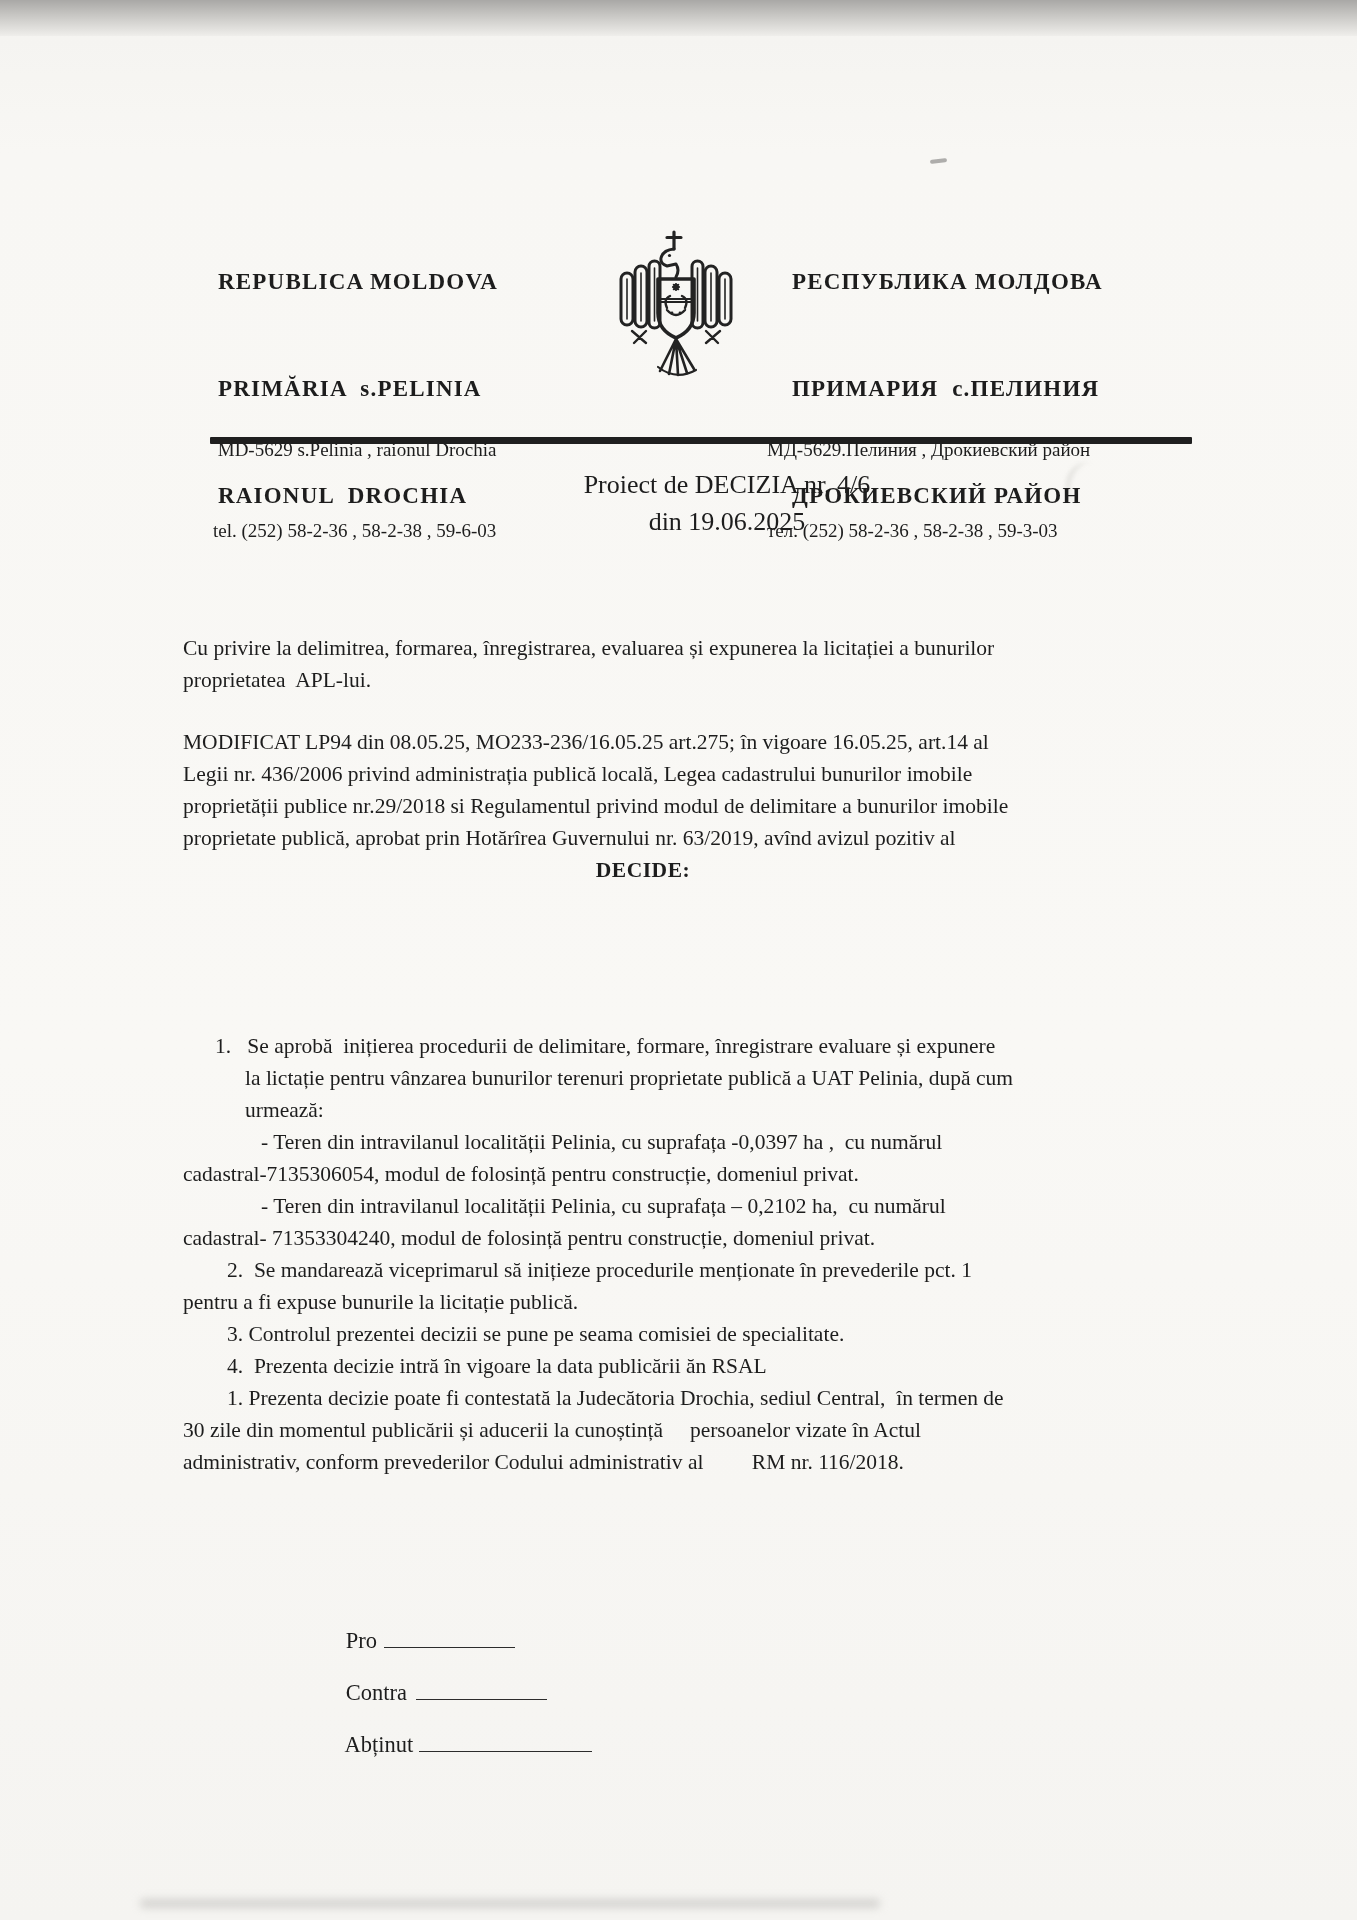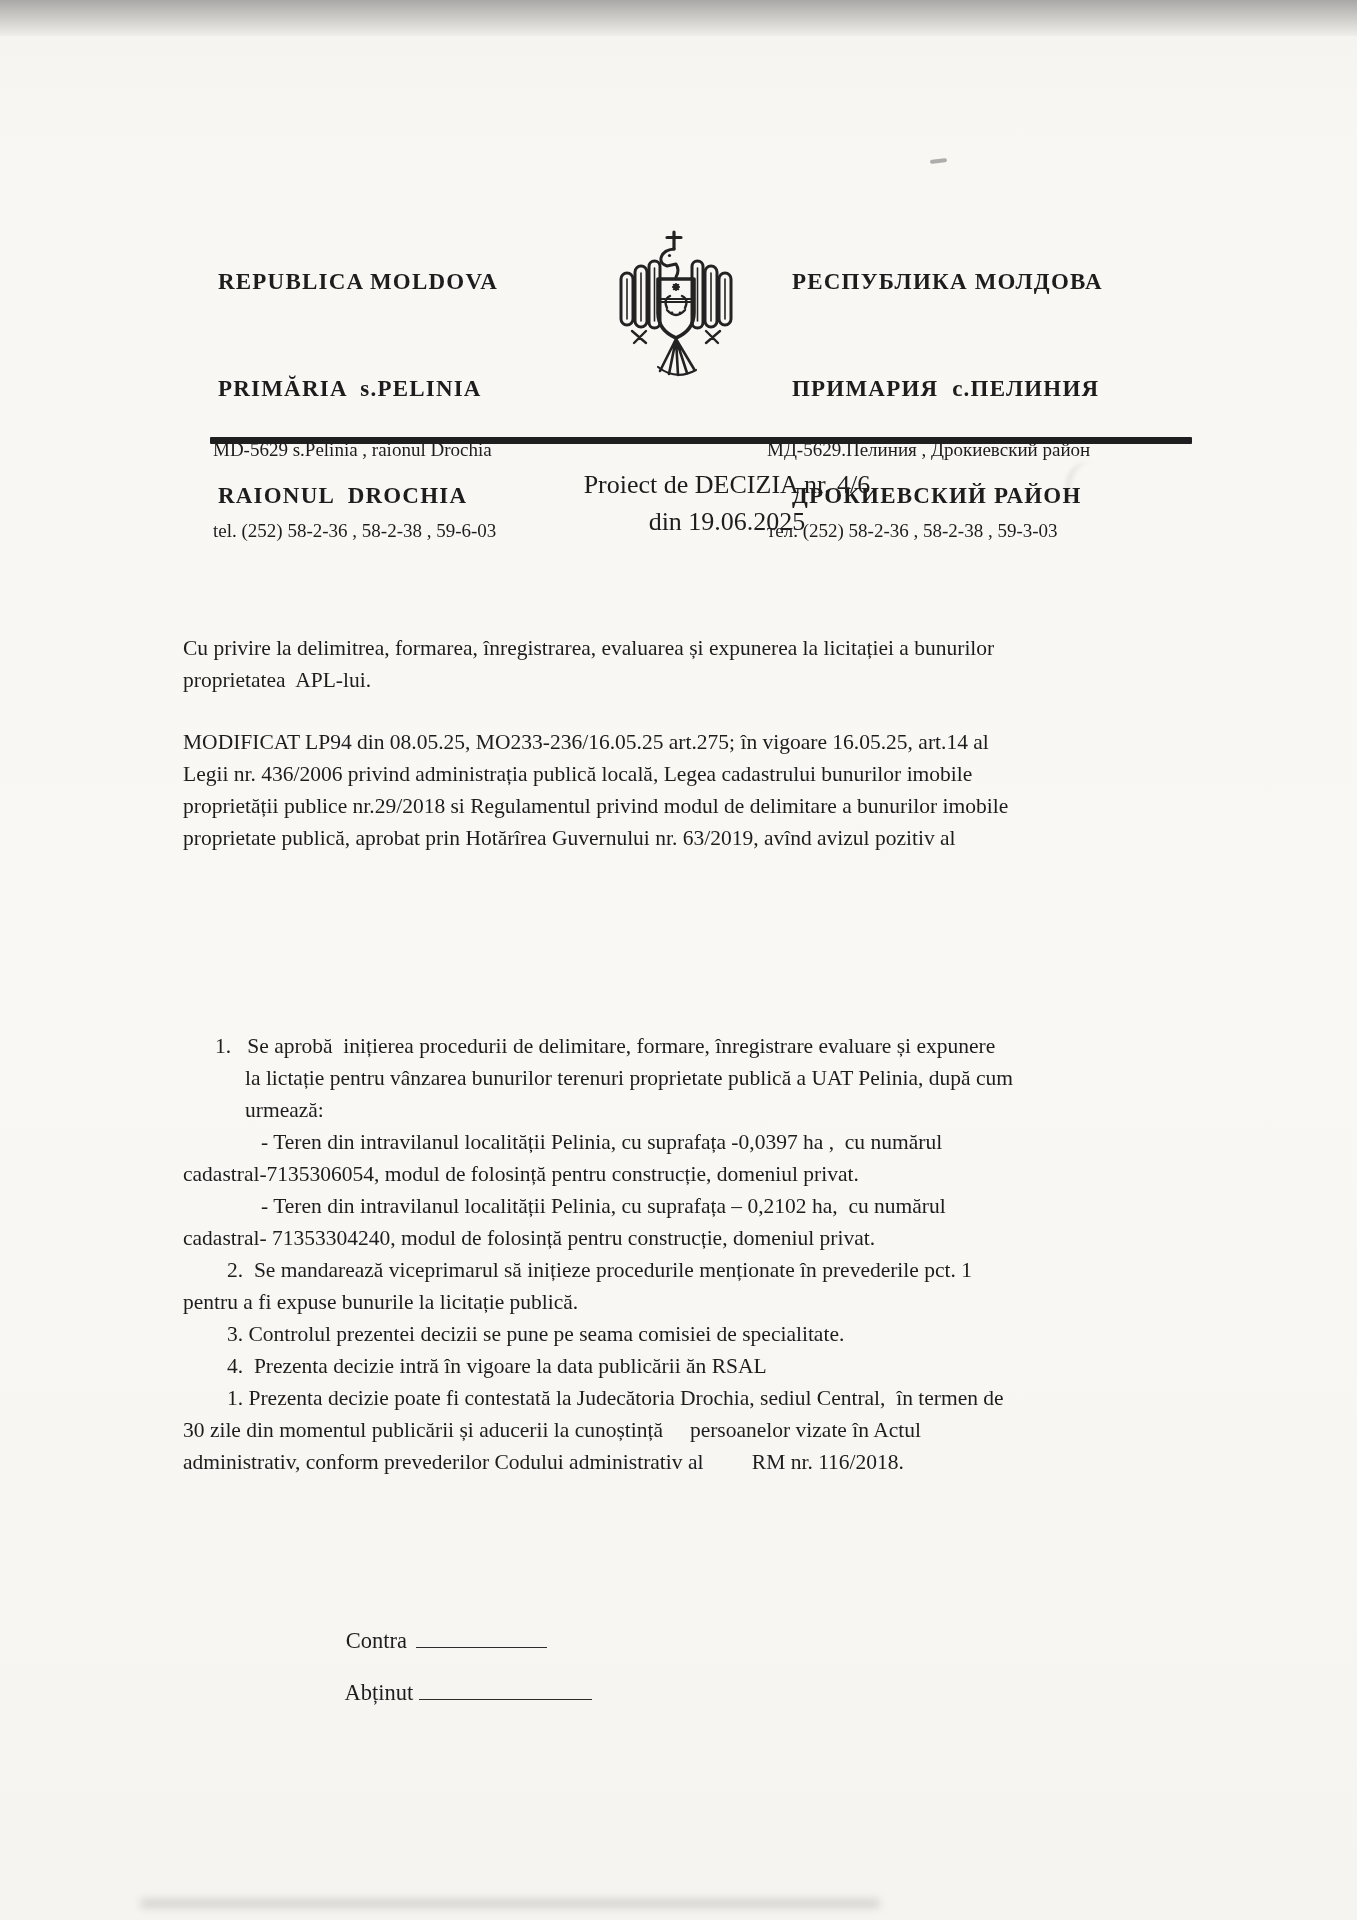--- a/index.html
+++ b/index.html
@@ -28,21 +28,21 @@
     border-left:5px solid #d8d7d3;border-radius:50%;transform:rotate(18deg);
     opacity:.6;filter:blur(2px);
   }
   
   .hdr-col{position:absolute;top:202px;font-weight:bold;font-size:23px;
     letter-spacing:1.2px;white-space:pre;}
   .hdr-col div{height:55px;line-height:55px;}
   .hdr-left{left:218px;}
   .hdr-right{left:792px;}
   .addr{position:absolute;top:382px;font-size:19px;line-height:27px;white-space:pre;}
-  .addr-left{left:213px;}
+  .addr-left{left:213px;text-align:right;}
   .addr-right{left:767px;}
   .rule{position:absolute;left:210px;top:437px;width:982px;height:7px;
     background:#1f1f1f;border-radius:1px;}
   .emblem{position:absolute;left:612px;top:226px;width:128px;height:164px;}
   
   .title{position:absolute;left:363px;top:466px;width:728px;text-align:center;
     font-size:26px;line-height:37px;}
   
   .line{white-space:pre;font-size:21.5px;line-height:32px;height:32px;}
   .subject{position:absolute;left:183px;top:632px;width:1020px;}
@@ -136,20 +136,21 @@
   <div class="subject">
     <div class="line">Cu privire la delimitrea, formarea, înregistrarea, evaluarea și expunerea la licitației a bunurilor</div>
     <div class="line">proprietatea  APL-lui.</div>
   </div>
 
   <div class="preamble">
     <div class="line">MODIFICAT LP94 din 08.05.25, MO233-236/16.05.25 art.275; în vigoare 16.05.25, art.14 al</div>
     <div class="line">Legii nr. 436/2006 privind administrația publică locală, Legea cadastrului bunurilor imobile</div>
     <div class="line">proprietății publice nr.29/2018 si Regulamentul privind modul de delimitare a bunurilor imobile</div>
     <div class="line">proprietate publică, aprobat prin Hotărîrea Guvernului nr. 63/2019, avînd avizul pozitiv al</div>
+    <div class="line decide">DECIDE:</div>
   </div>
 
   <div class="decision">
     <div class="line ind-32">1.   Se aprobă  inițierea procedurii de delimitare, formare, înregistrare evaluare și expunere</div>
     <div class="line ind-62">la lictație pentru vânzarea bunurilor terenuri proprietate publică a UAT Pelinia, după cum</div>
     <div class="line ind-62">urmează:</div>
     <div class="line ind-78">- Teren din intravilanul localității Pelinia, cu suprafața -0,0397 ha ,  cu numărul</div>
     <div class="line">cadastral-7135306054, modul de folosință pentru construcție, domeniul privat.</div>
     <div class="line ind-78">- Teren din intravilanul localității Pelinia, cu suprafața – 0,2102 ha,  cu numărul</div>
     <div class="line">cadastral- 71353304240, modul de folosință pentru construcție, domeniul privat.</div>
@@ -157,20 +158,23 @@
     <div class="line">pentru a fi expuse bunurile la licitație publică.</div>
     <div class="line ind-44">3. Controlul prezentei decizii se pune pe seama comisiei de specialitate.</div>
     <div class="line ind-44">4.  Prezenta decizie intră în vigoare la data publicării ăn RSAL</div>
     <div class="line ind-44">1. Prezenta decizie poate fi contestată la Judecătoria Drochia, sediul Central,  în termen de</div>
     <div class="line">30 zile din momentul publicării și aducerii la cunoștință     persoanelor vizate în Actul</div>
     <div class="line">administrativ, conform prevederilor Codului administrativ al         RM nr. 116/2018.</div>
   </div>
 
   <div class="vote">
     <div class="vote-row">
+      <span>Pro</span><span class="blank blank-pro"></span>
+    </div>
+    <div class="vote-row">
       <span>Contra</span><span class="blank blank-contra"></span>
     </div>
     <div class="vote-row">
       <span>Abținut</span><span class="blank blank-abtinut"></span>
     </div>
   </div>
 
   <div class="scan-bottom"></div>
 </div>
 

